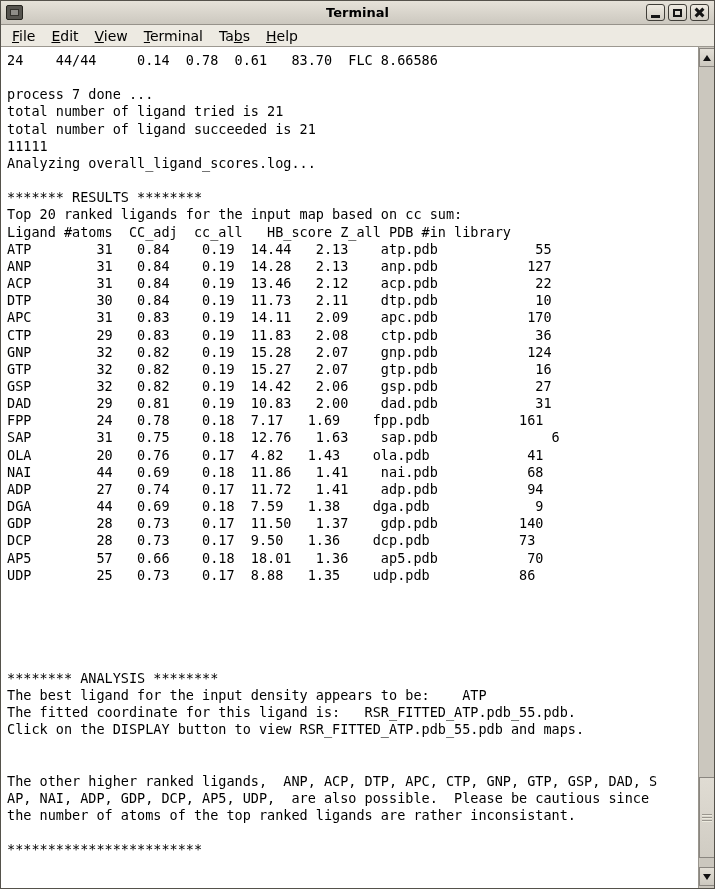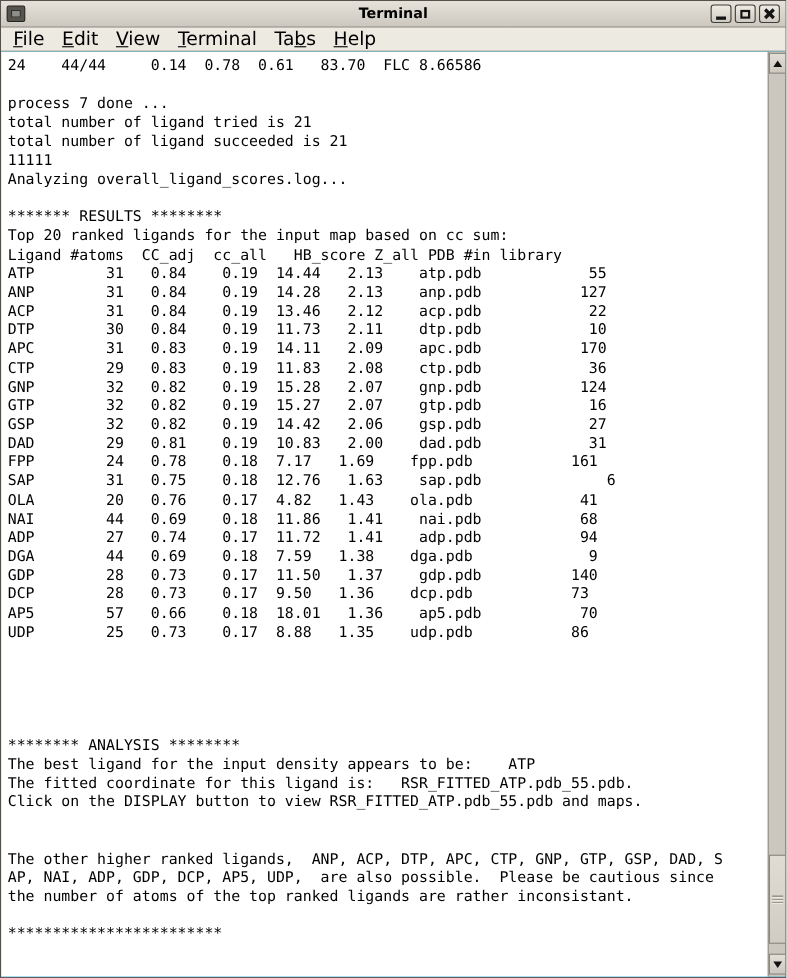--- a/index.html
+++ b/index.html
@@ -50,21 +50,21 @@
   }
   .glyph.close::before { transform: rotate(45deg); }
   .glyph.close::after  { transform: rotate(-45deg); }
   
   .menubar {
     height: 22px; flex: 0 0 22px;
     background: #edeae2;
     border-bottom: 1px solid #9c9890;
     display: flex; align-items: center;
     padding-left: 3px;
-    font-size: 17px; color: #000;
+    font-size: 14px; color: #000;
   }
   .menu-item { padding: 2px 8px; cursor: default; }
   .menu-item u { text-decoration: underline; }
   
   .content {
     position: relative;
     flex: 1 1 auto;
     background: #0ea5e9;
     overflow: hidden;
   }

